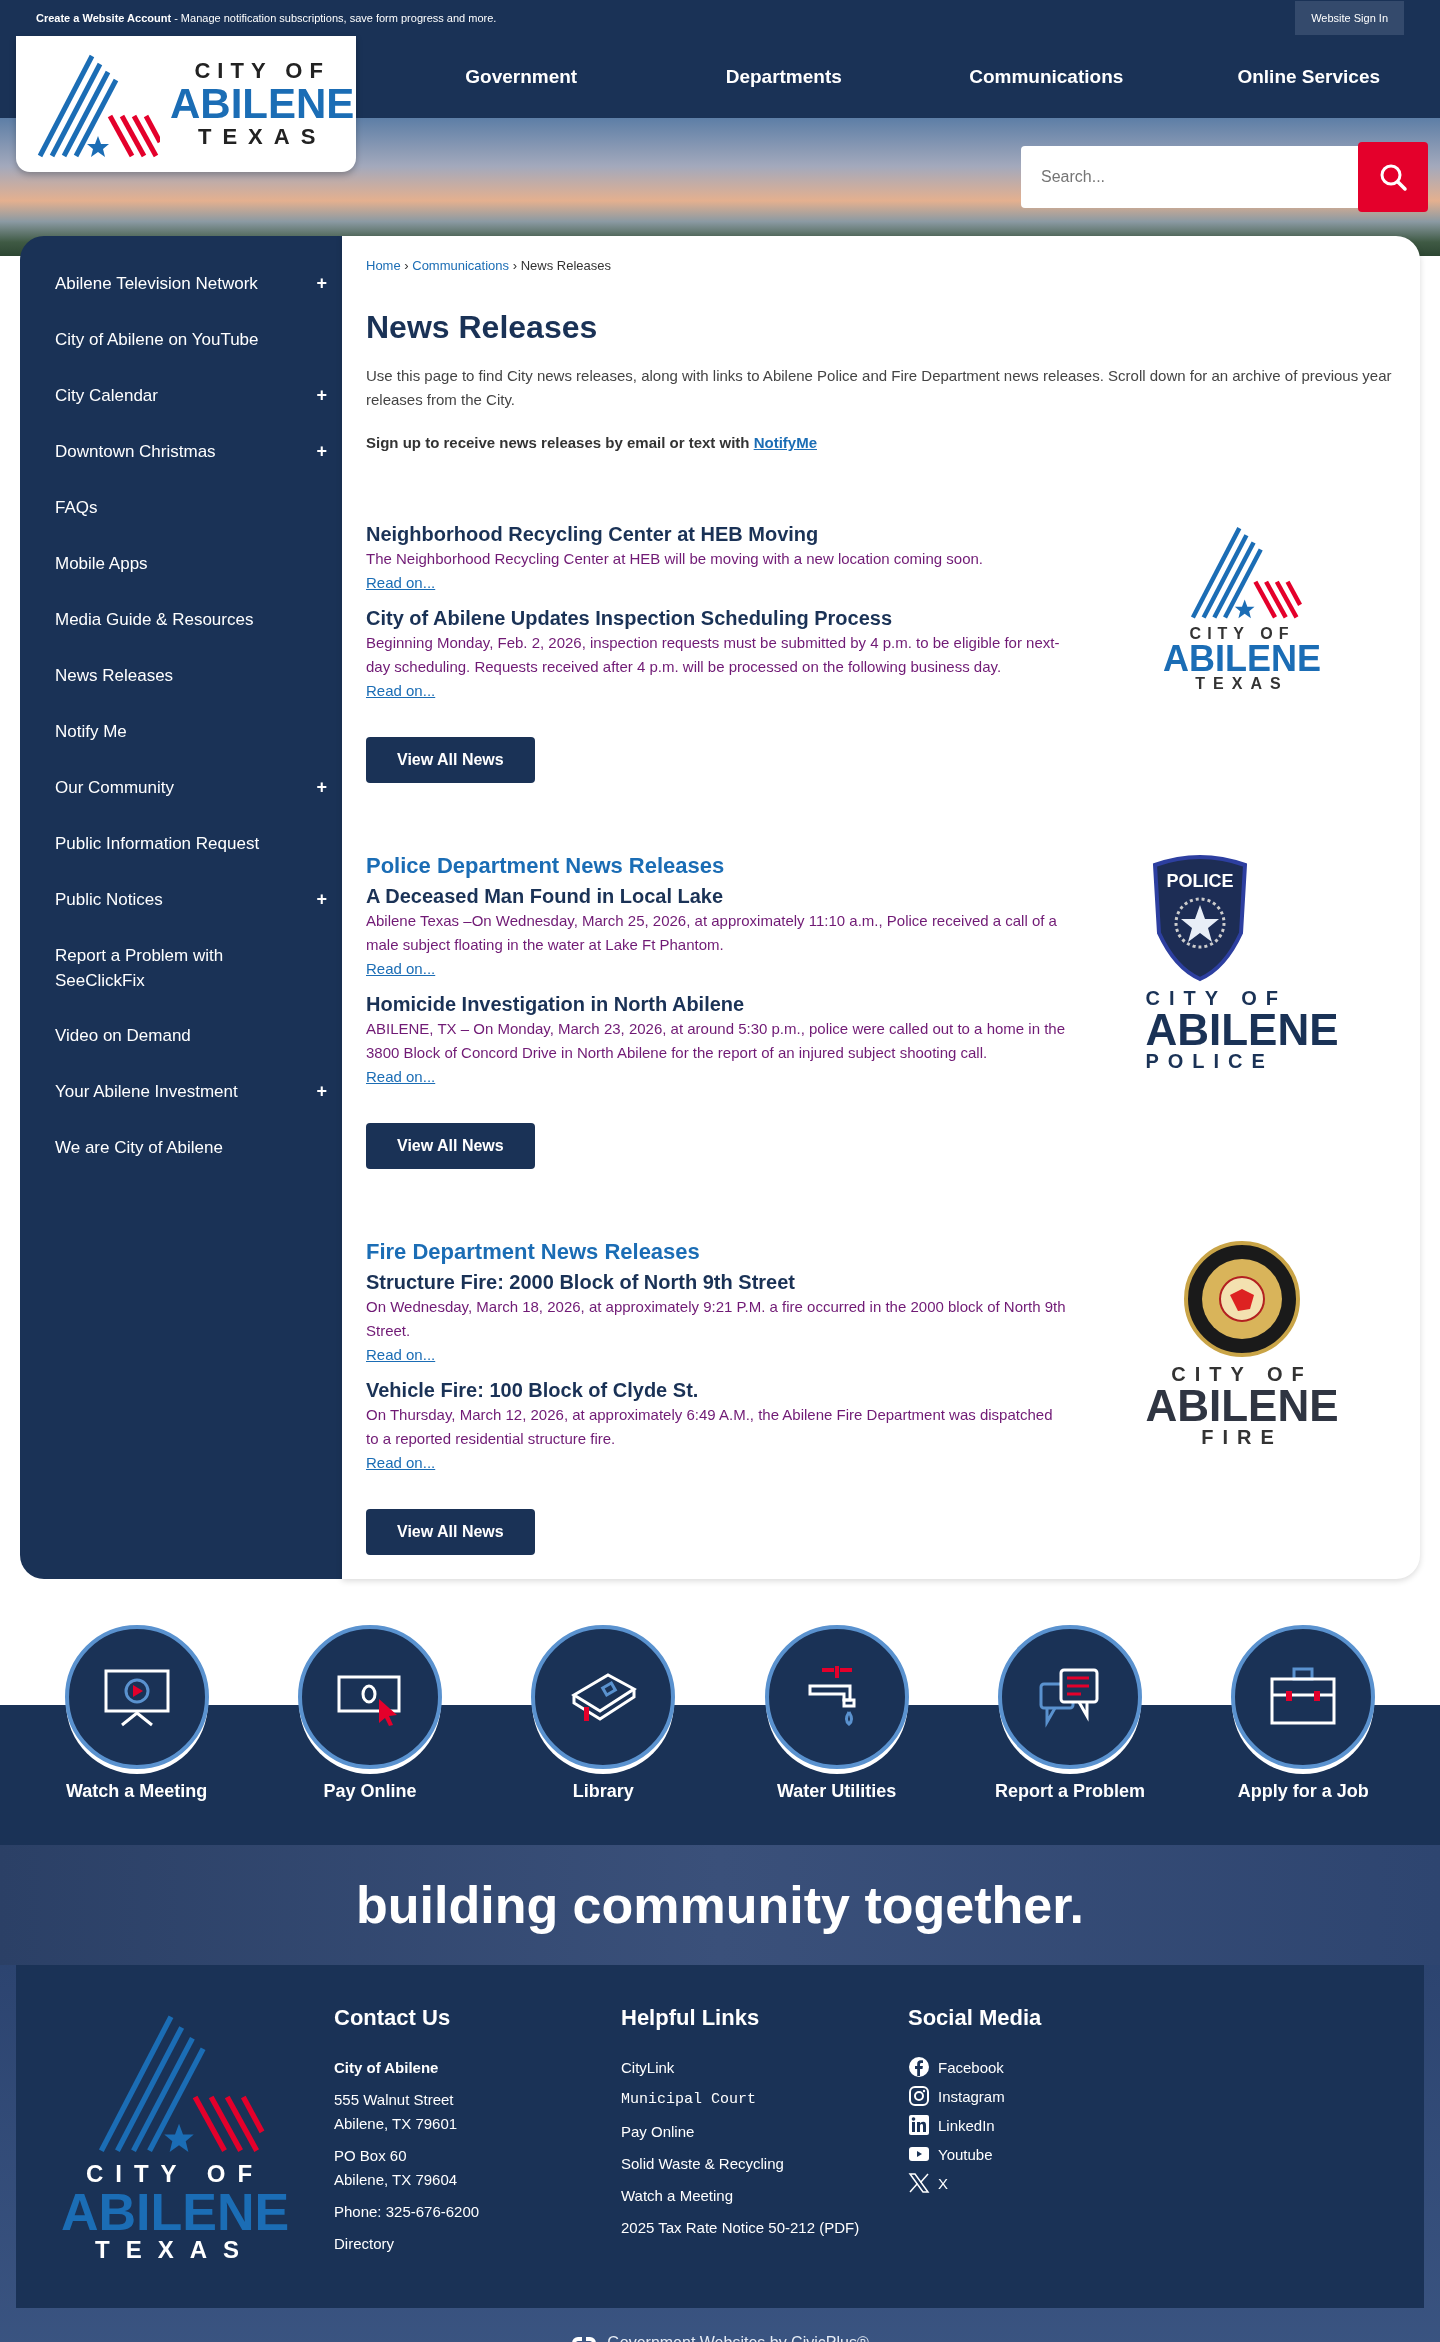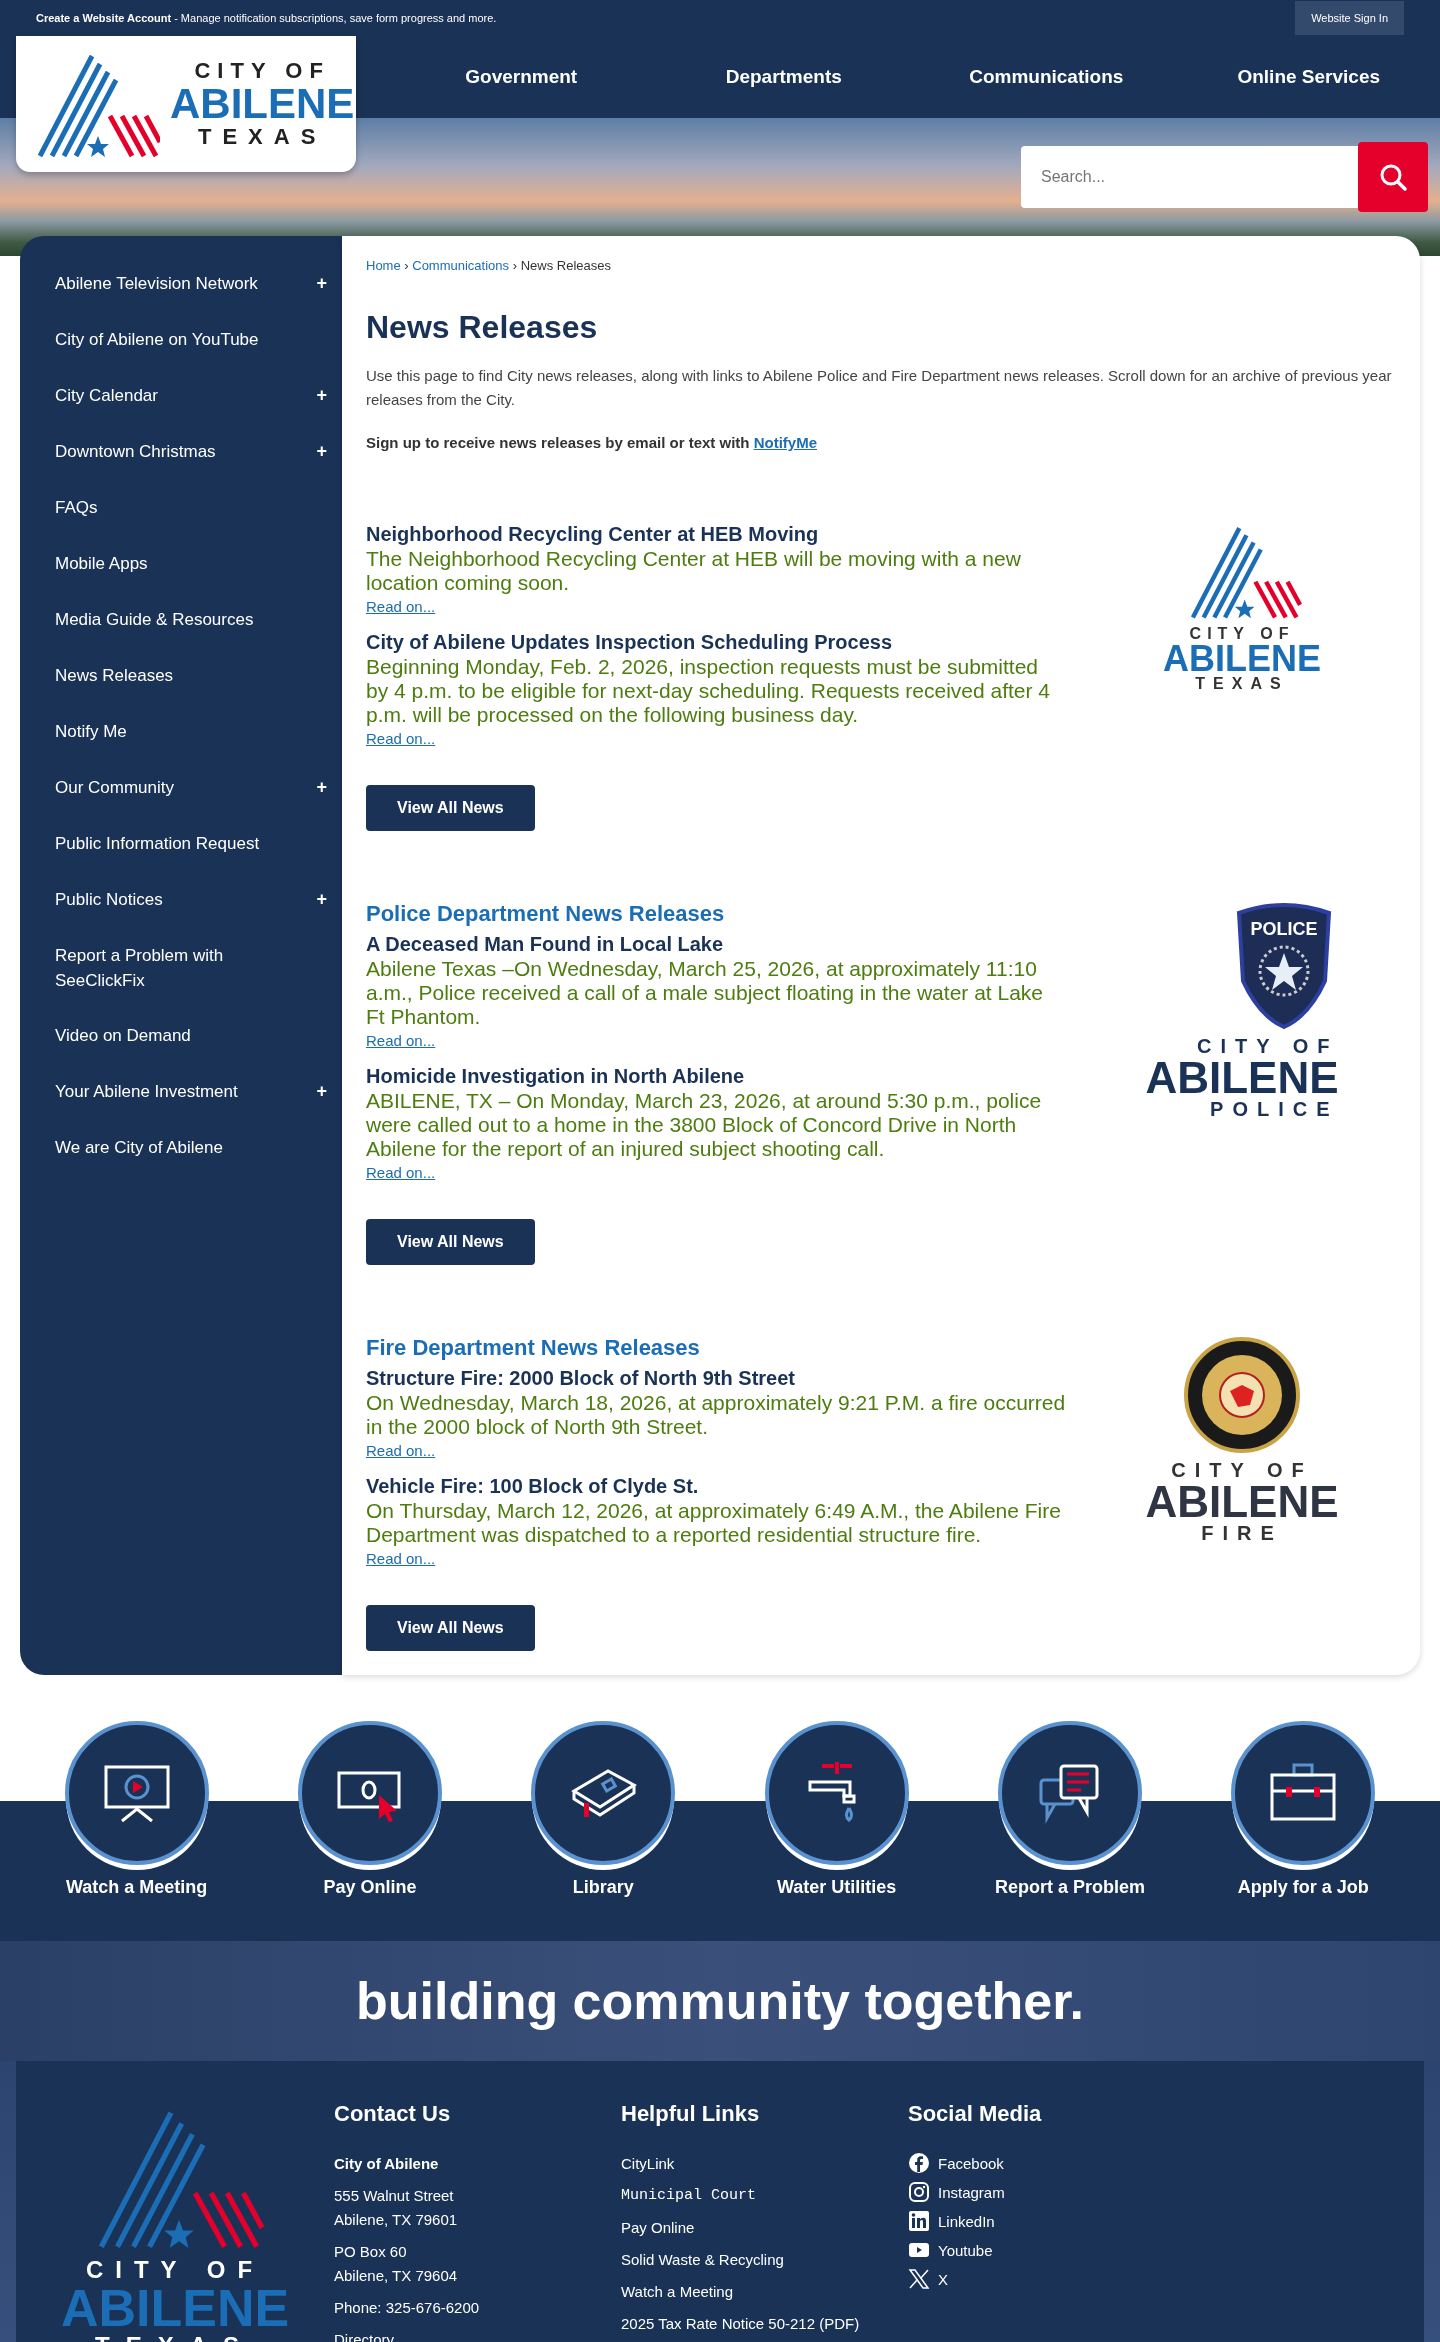--- a/index.html
+++ b/index.html
@@ -24,21 +24,21 @@
 .crumb a{color:#1b6db5}
 h1{font-size:32px;color:#1a3256;margin:36px 0 18px;font-weight:bold}
 .intro{font-size:15px;line-height:24px;color:#444}
 .signup{font-size:15px;font-weight:bold;margin:22px 0 0;color:#333}
 .signup a{color:#1b6db5;text-decoration:underline}
 .section{display:flex;justify-content:space-between;margin-top:70px}
 .section.s2{}
 .section .list{width:700px}
 .sec-title{color:#1b6db5;font-size:22px;font-weight:bold;margin-bottom:4px}
 .item-title{color:#1a3256;font-size:20px;font-weight:bold;line-height:26px}
-.item-desc{font-size:21px;line-height:24px;color:#4d7c0f}
+.item-desc{font-size:15px;line-height:24px;color:#701a75}
 .readon{color:#1b6db5;text-decoration:underline;font-size:15px;line-height:24px;display:inline-block;margin-bottom:10px}
 .btn{display:inline-block;background:#1a3256;color:#fff;font-weight:bold;font-size:16px;padding:14px 31px;border-radius:4px;margin-top:24px}
 .sec-logo{width:300px;display:flex;justify-content:center;padding-top:0}
 .quick{position:relative;height:220px;margin-top:46px}
 .quick-band{position:absolute;left:0;right:0;top:80px;height:140px;background:#1a3256}
 .quick-row{position:relative;display:flex;justify-content:space-around;padding:0 20px}
 .q{width:200px;text-align:center}
 .q-circle{width:144px;height:144px;margin:0 auto;border-radius:50%;background:#1a3256;border:4px solid #5a92cf;box-shadow:0 6px 0 -1px #fff;display:flex;align-items:center;justify-content:center}
 .q-label{color:#fff;font-weight:bold;font-size:18px;margin-top:12px}
 .tagline{height:120px;background:linear-gradient(90deg,#2b4066,#3a507a,#2e4570);display:flex;align-items:center;justify-content:center;color:#fff;font-size:52px;font-weight:bold}
@@ -184,21 +184,21 @@
                   <line x1="104" y1="68" x2="126" y2="108"></line>
                   <line x1="116" y1="68" x2="130" y2="94"></line>
                 </g>
                 <polygon points="68,88 71,96 79,96 73,101 75,109 68,104 61,109 63,101 57,96 65,96" fill="#1b6db5"></polygon>
               </svg><div style="font-size:16px;letter-spacing:6px;color:#333;font-weight:bold">CITY OF</div><div style="font-size:36px;font-weight:bold;color:#1b6db5;line-height:32px">ABILENE</div><div style="font-size:16px;letter-spacing:8px;color:#333;font-weight:bold">TEXAS</div></div>
           </div>
         </div>
         <div class="section s2">
           <div class="list"><div class="sec-title">Police Department News Releases</div><div><a class="item-title" style="display:block">A Deceased Man Found in Local Lake</a><div class="item-desc">Abilene Texas –On Wednesday, March 25, 2026, at approximately 11:10 a.m., Police received a call of a male subject floating in the water at Lake Ft Phantom.</div><a class="readon">Read on...</a></div><div><a class="item-title" style="display:block">Homicide Investigation in North Abilene</a><div class="item-desc">ABILENE, TX – On Monday, March 23, 2026, at around 5:30 p.m., police were called out to a home in the 3800 Block of Concord Drive in North Abilene for the report of an injured subject shooting call.</div><a class="readon">Read on...</a></div><a class="btn">View All News</a></div>
           <div class="sec-logo">
-            <div style="text-align:right"><svg width="110" height="130" viewBox="0 0 110 130">
+            <div style="text-align:left"><svg width="110" height="130" viewBox="0 0 110 130">
                 <path d="M10 12 Q55 -4 100 12 L96 80 Q80 115 55 126 Q30 115 14 80 Z" fill="#1d2d55" stroke="#2d3fa0" stroke-width="4"></path>
                 <text x="55" y="34" fill="#fff" font-size="18" font-weight="bold" text-anchor="middle" font-family="Liberation Sans, sans-serif">POLICE</text>
                 <circle cx="55" cy="70" r="24" fill="none" stroke="#ccc" stroke-width="3" stroke-dasharray="3 3"></circle>
                 <polygon points="55,52 60,66 74,66 63,75 67,89 55,80 43,89 47,75 36,66 50,66" fill="#e8eef7"></polygon>
               </svg><div style="font-size:20px;letter-spacing:9px;color:#1a3256;font-weight:bold">CITY OF</div><div style="font-size:44px;font-weight:bold;color:#1a3256;line-height:40px">ABILENE</div><div style="font-size:20px;letter-spacing:9px;color:#1a3256;font-weight:bold">POLICE</div></div>
           </div>
         </div>
         <div class="section s2">
           <div class="list"><div class="sec-title">Fire Department News Releases</div><div><a class="item-title" style="display:block">Structure Fire: 2000 Block of North 9th Street</a><div class="item-desc">On Wednesday, March 18, 2026, at approximately 9:21 P.M. a fire occurred in the 2000 block of North 9th Street.</div><a class="readon">Read on...</a></div><div><a class="item-title" style="display:block">Vehicle Fire: 100 Block of Clyde St.</a><div class="item-desc">On Thursday, March 12, 2026, at approximately 6:49 A.M., the Abilene Fire Department was dispatched to a reported residential structure fire.</div><a class="readon">Read on...</a></div><a class="btn">View All News</a></div>
           <div class="sec-logo">

